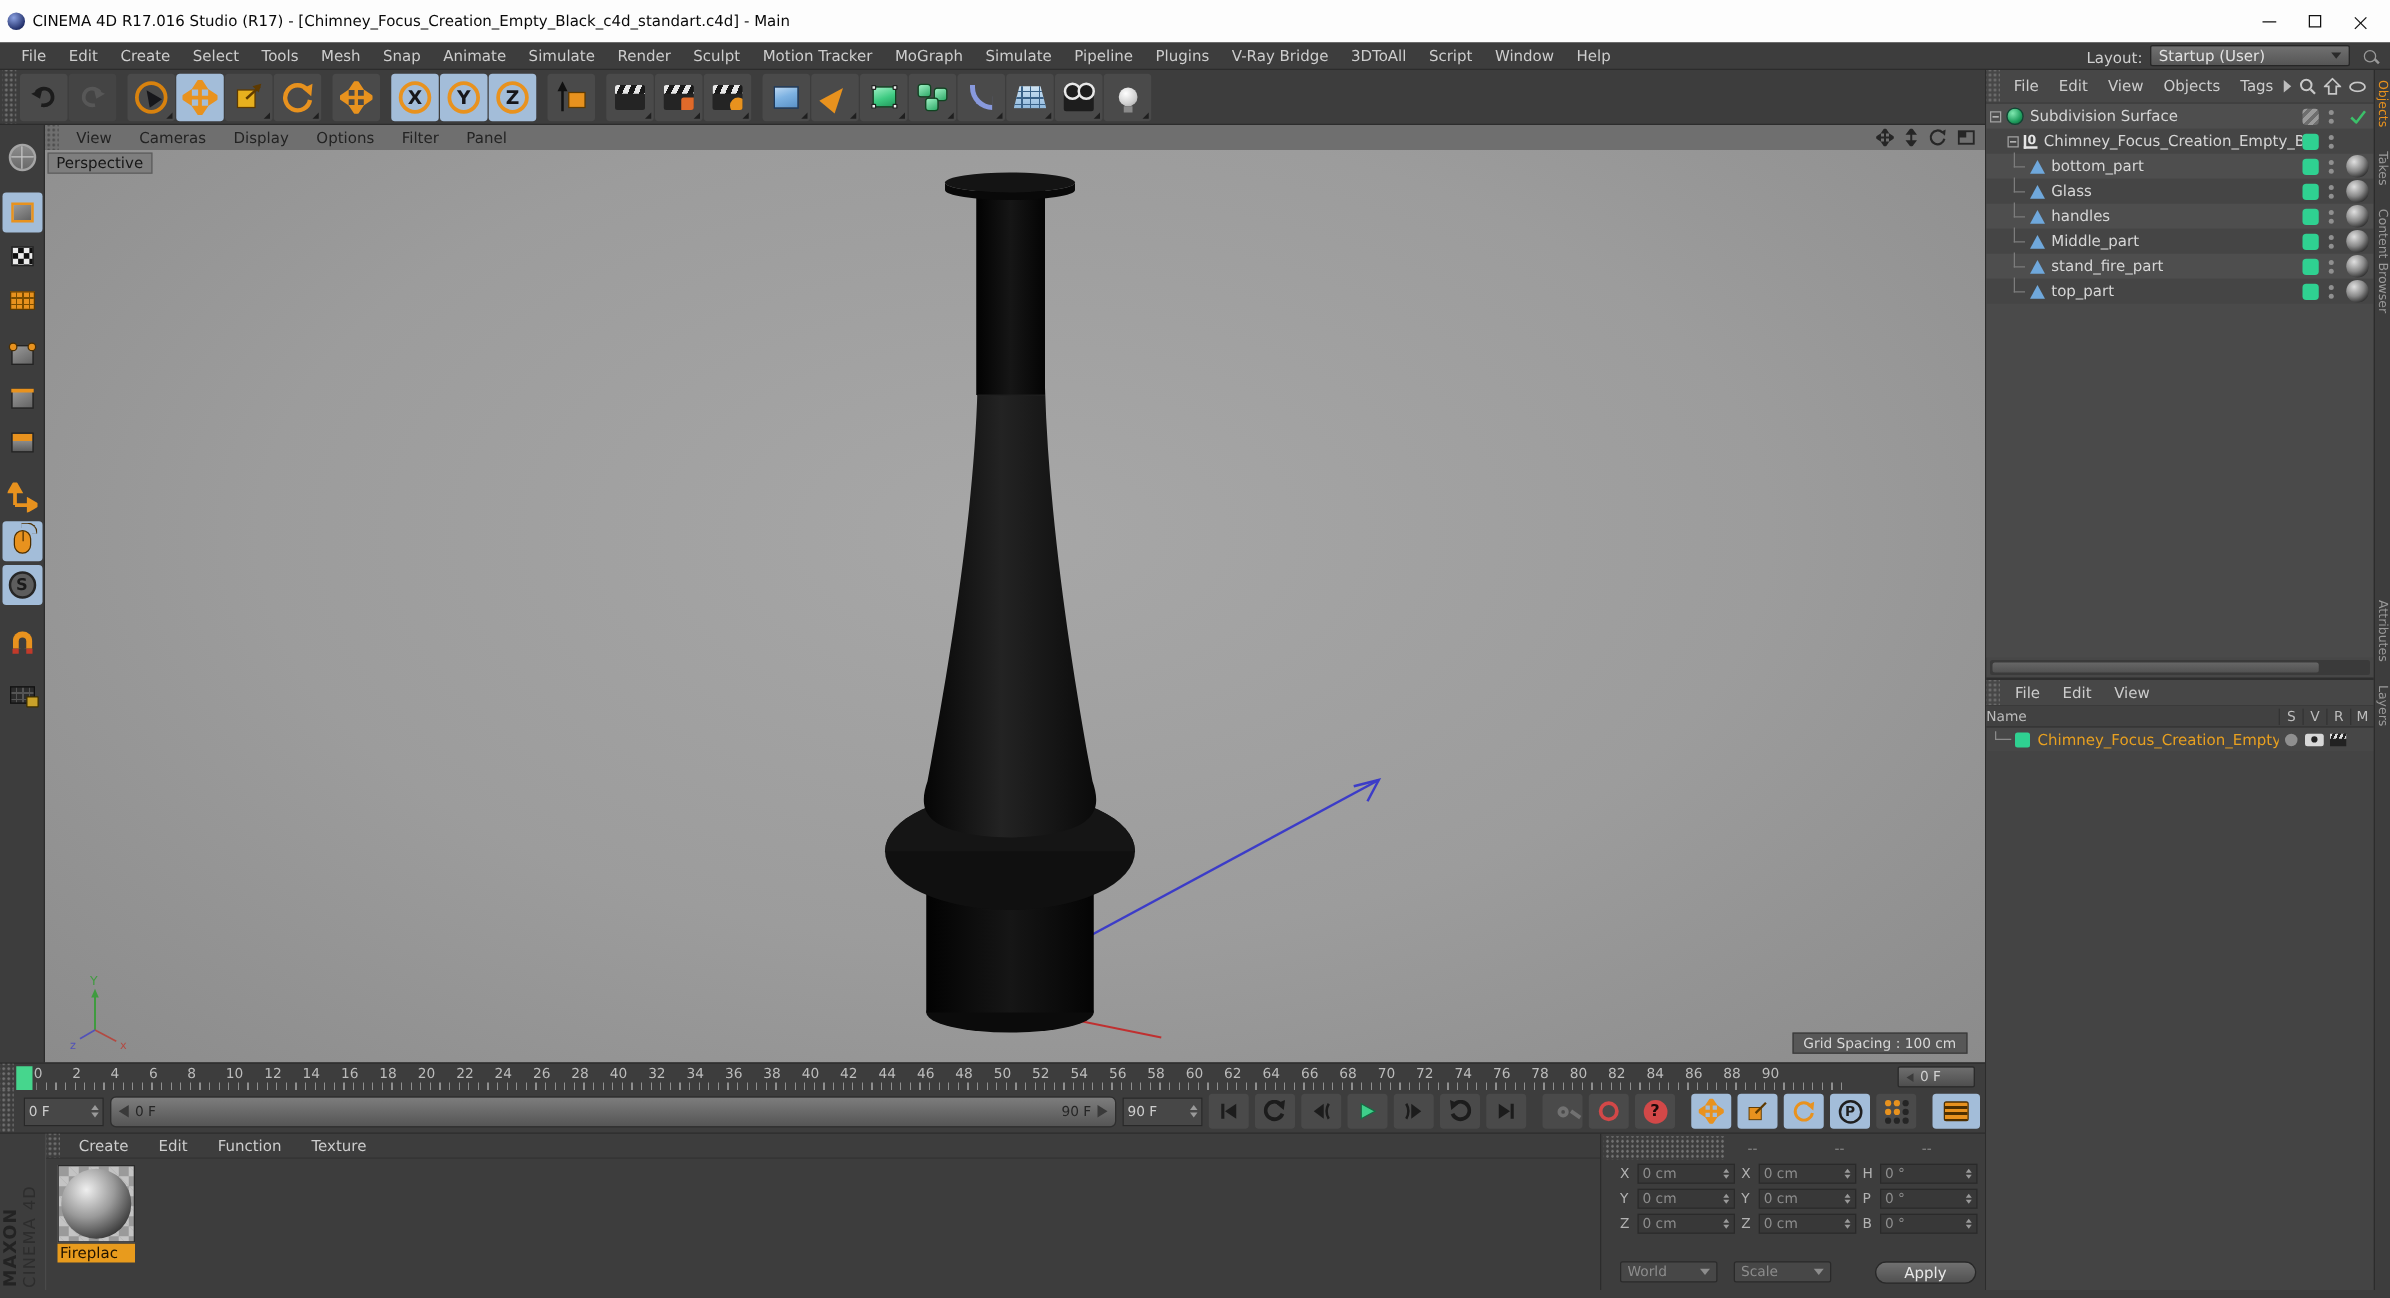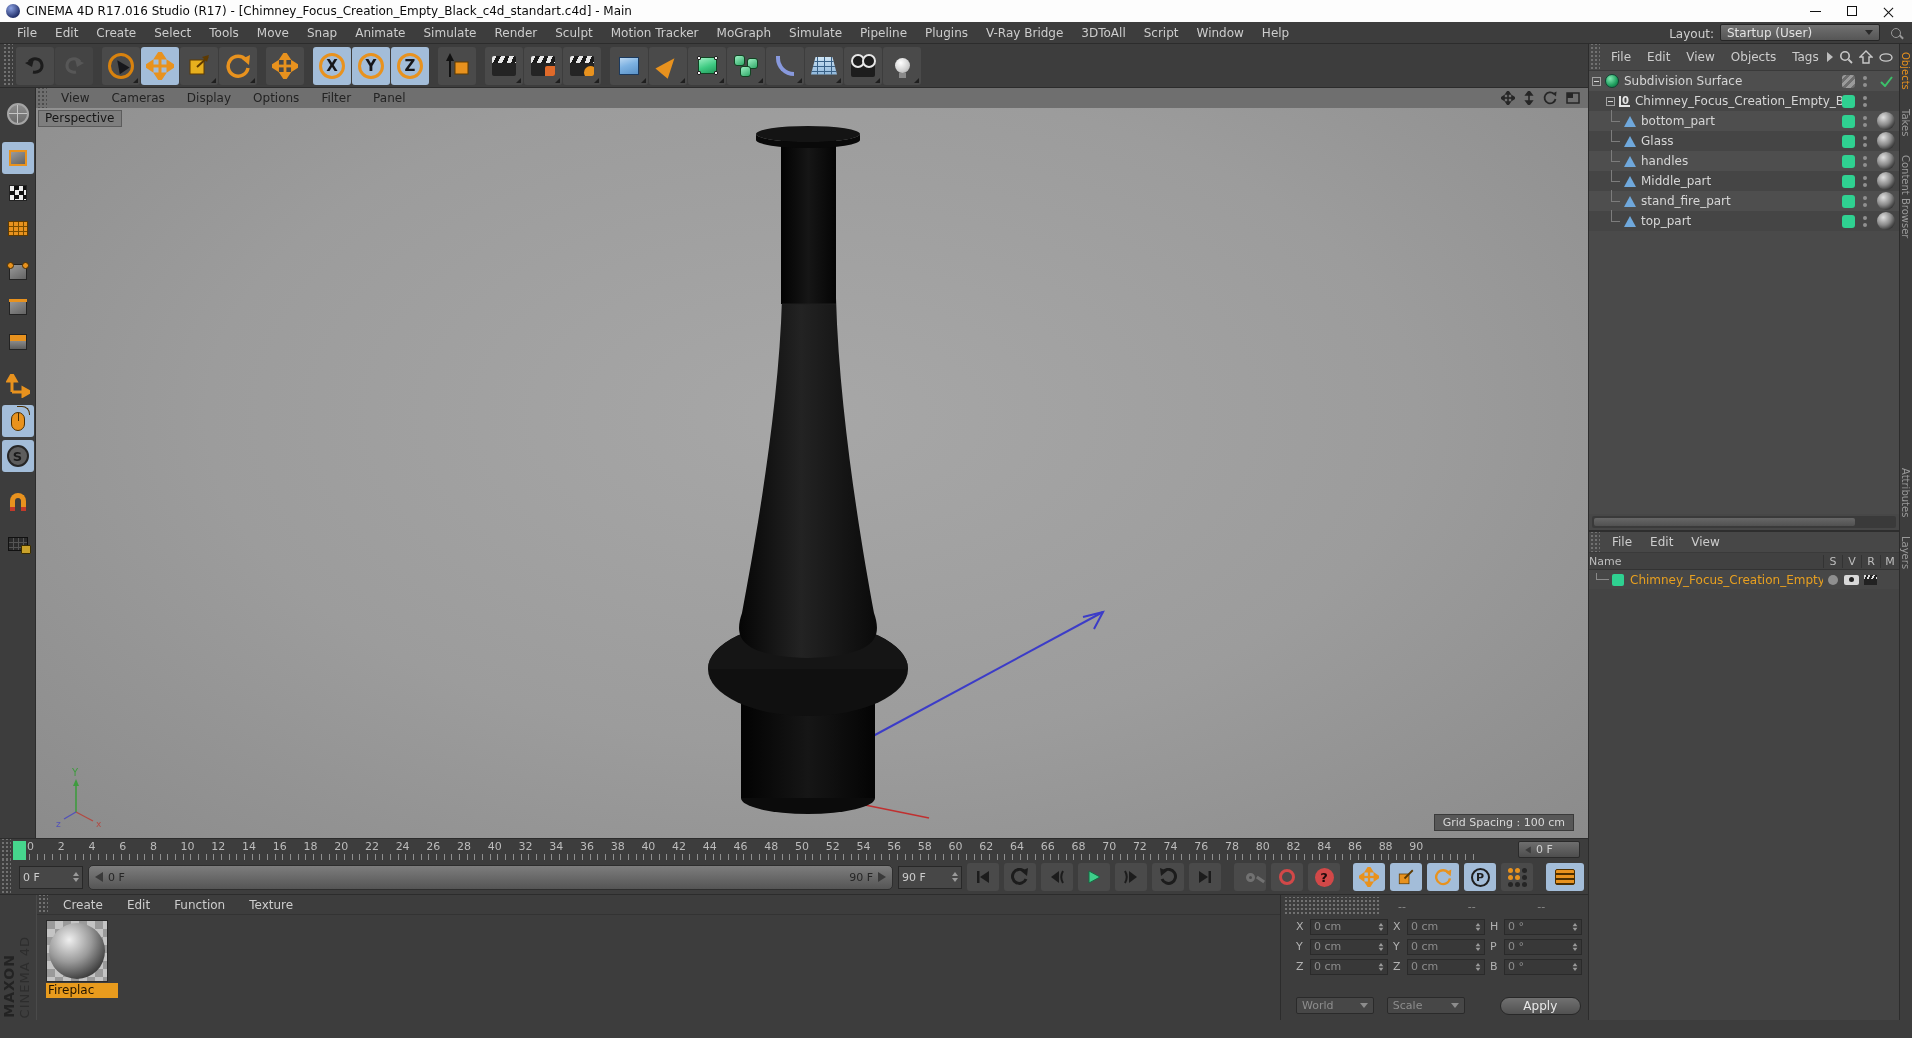--- a/index.html
+++ b/index.html
@@ -1,21 +1,21 @@
 <!DOCTYPE html>
 <html><head>
 <meta charset="utf-8">
 <style>
   *{box-sizing:border-box;margin:0;padding:0;user-select:none}
   html,body{width:1912px;height:1038px;overflow:hidden}
   body{font-family:"DejaVu Sans","Liberation Sans",sans-serif;font-size:12px;background:#3d3d3d;color:#cfcfcf}
   .app{width:1912px;height:1038px;display:flex;flex-direction:column}
 
   
-  .titlebar{height:22px;background:#fdfdfd;color:#0a0a0a;display:flex;align-items:center;padding:0 6px;flex:none}
+  .titlebar{height:34px;background:#fdfdfd;color:#0a0a0a;display:flex;align-items:center;padding:0 6px;flex:none}
   .appicon{width:14px;height:14px;border-radius:50%;background:radial-gradient(circle at 35% 30%,#8aa0e0,#25336e 70%,#101830);margin-right:6px;flex:none}
   .wc{margin-left:auto;display:flex;align-items:center;gap:26px;padding-right:12px}
   .wc span{display:inline-block}
   .wc-min{width:11px;height:1px;background:#111}
   .wc-max{width:10px;height:10px;border:1px solid #111}
   .wc-close{position:relative;width:11px;height:11px}
   .wc-close::before,.wc-close::after{content:"";position:absolute;left:5px;top:0;width:1px;height:13px;background:#111}
   .wc-close::before{transform:rotate(45deg)}.wc-close::after{transform:rotate(-45deg)}
 
   
@@ -137,21 +137,21 @@
   .branding{width:36px;position:relative;flex:none}
   .vtxt{position:absolute;bottom:2px;writing-mode:vertical-rl;transform:rotate(180deg);letter-spacing:1px;white-space:nowrap}
   .vtxt.maxon{left:1px;font-weight:bold;color:#232323;font-size:14px}
   .vtxt.c4d{left:17px;color:#2d2d2d;font-size:13px}
   .matmgr{flex:1;border-left:1px solid #4a4a4a;display:flex;flex-direction:column;min-width:0}
   .mmmenu{height:20px;display:flex;align-items:center;border-bottom:1px solid #333}
   .mmmenu ul{display:flex;list-style:none}
   .mmmenu li{padding:1px 12px;color:#cdcdcd}
   .matthumb{width:62px;height:62px;margin:5px 0 0 9px;border:1px solid #2a2a2a;background:#9a9a9a;background-image:linear-gradient(45deg,#c4c4c4 25%,transparent 25%,transparent 75%,#c4c4c4 75%),linear-gradient(45deg,#c4c4c4 25%,transparent 25%,transparent 75%,#c4c4c4 75%);background-size:16px 16px;background-position:0 0,8px 8px;position:relative}
   .matthumb::after{content:"";position:absolute;inset:2px;border-radius:50%;background:radial-gradient(circle at 36% 30%,#efefef,#9a9a9a 42%,#3a3a3a 78%,#222)}
-  .matlabel{width:72px;margin-left:9px;margin-top:1px;background:#e89b1d;color:#221400;font-size:12px;padding:0 2px 1px 2px;white-space:nowrap;overflow:hidden}
+  .matlabel{width:62px;margin-left:9px;margin-top:1px;background:#e89b1d;color:#221400;font-size:12px;padding:0 2px 1px 2px;white-space:nowrap;overflow:hidden}
   .coordpanel{width:308px;border-left:1px solid #2c2c2c;padding:2px 7px 0 2px;display:flex;flex-direction:column;flex:none}
   .coordhead{display:flex;height:19px;align-items:center;color:#8b8b8b;font-size:11px}
   .coordhead span{width:97px;padding-left:26px}
   .crow{display:flex;align-items:center;height:19px;margin-top:1px;gap:5px;padding-left:13px}
   .clab{width:9px;color:#b2b2b2;font-size:11px;flex:none}
   .cfield{width:78px;height:16px;background:#383838;border:1px solid #2a2a2a;color:#8d8d8d;font-size:11px;display:flex;align-items:center;padding:0 3px;flex:none}
   .cfield .stepper{transform:scale(.8)}
   .coordfoot{display:flex;gap:13px;margin-top:21px;padding-left:13px}
   .dd{width:80px;height:17px;background:#474747;border:1px solid #2a2a2a;border-radius:2px;color:#8d8d8d;font-size:11px;display:flex;align-items:center;justify-content:space-between;padding:0 5px}
   .dd .caret{border-top-color:#8d8d8d}
@@ -226,21 +226,21 @@
   </div>
 
   <div class="menubar">
     <ul>
 
     <li class="menu-item">File</li>
         <li class="menu-item">Edit</li>
         <li class="menu-item">Create</li>
         <li class="menu-item">Select</li>
         <li class="menu-item">Tools</li>
-        <li class="menu-item">Move</li>
+        <li class="menu-item">Mesh</li>
         <li class="menu-item">Snap</li>
         <li class="menu-item">Animate</li>
         <li class="menu-item">Simulate</li>
         <li class="menu-item">Render</li>
         <li class="menu-item">Sculpt</li>
         <li class="menu-item">Motion Tracker</li>
         <li class="menu-item">MoGraph</li>
         <li class="menu-item">Simulate</li>
         <li class="menu-item">Pipeline</li>
         <li class="menu-item">Plugins</li>

